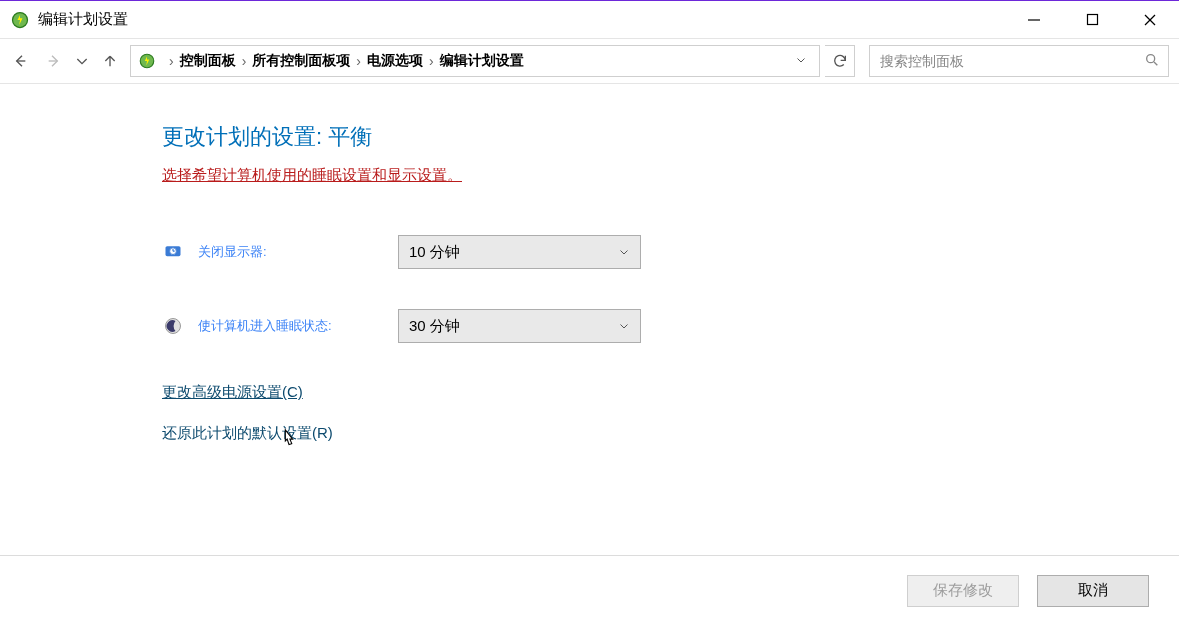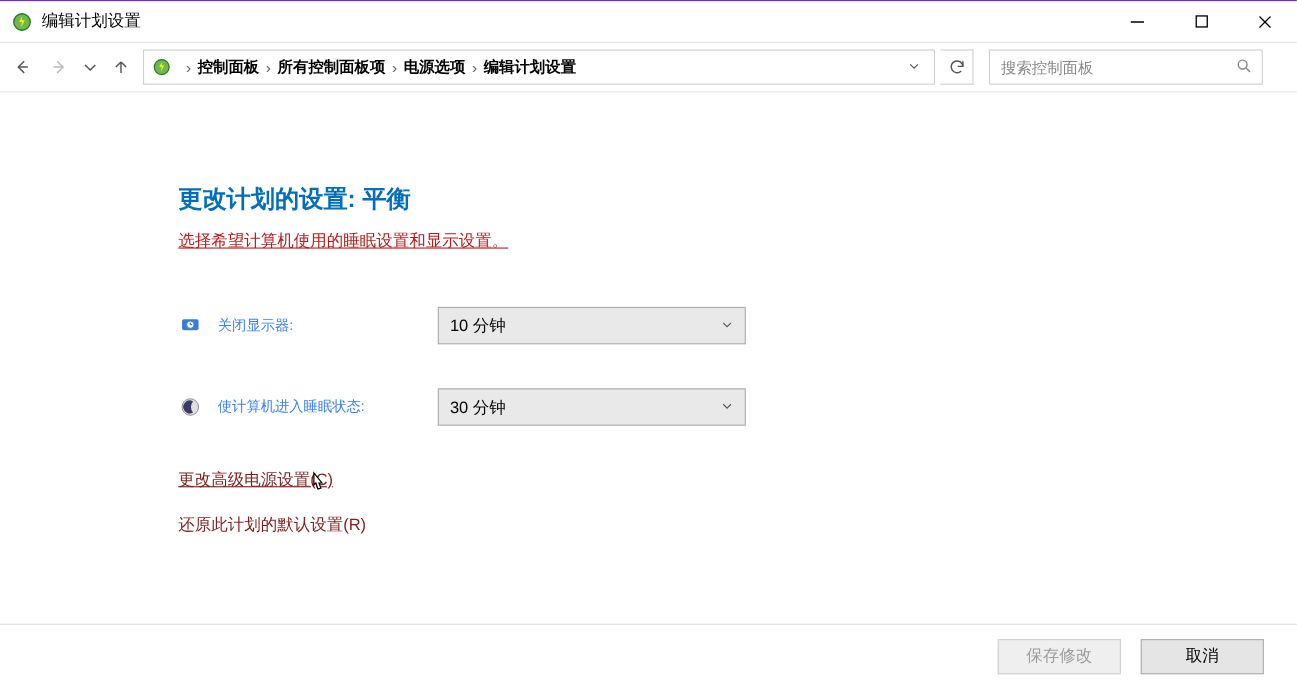--- a/index.html
+++ b/index.html
@@ -98,21 +98,21 @@
     width:30px; height:32px;
     display:flex; align-items:center; justify-content:center;
     color:#555;
     border-top:1px solid #cfcfcf;
     border-right:1px solid #cfcfcf;
     border-bottom:1px solid #cfcfcf;
     margin-left:-1px;
   }
 
   .search-box {
-    width: 249px;
+    width: 300px;
     height: 32px;
     border:1px solid #cfcfcf;
     display:flex;
     align-items:center;
     padding:0 8px;
     margin-left:8px;
   }
   .search-box input {
     border:none; outline:none;
     width:100%;
@@ -125,23 +125,22 @@
 
   
   .content {
     flex:1;
     padding: 38px 0 0 162px;
     overflow:auto;
   }
   .heading {
     font-size: 22px;
     color:#006fb8;
-    font-weight: 700;
+    font-weight: 400;
     margin-bottom: 14px;
-    margin-top: 44px;
   }
   .subtext {
     font-size:15px;
     color:#b91c1c;
     margin-bottom: 50px;
     text-decoration: underline;
   }
   .setting-row {
     display:flex;
     align-items:center;
@@ -151,55 +150,55 @@
     width:22px; height:22px;
     margin-right: 14px;
     display:inline-flex; align-items:center; justify-content:center;
   }
   .setting-label {
     width: 200px;
     font-size:13px;
     color:#3b82f6;
   }
   .select-box {
-    width: 280px;
+    width: 243px;
     height: 34px;
     border:1px solid #adadad;
     background:#e9e9e9;
     display:flex;
     align-items:center;
     padding:0 10px;
     font-size:15px;
     position:relative;
   }
   .select-box .sel-chevron {
     margin-left:auto;
     color:#555;
   }
   .link {
-    color:#7f1d1d;
+    color:#0c4a6e;
     font-size:15px;
     cursor:pointer;
     display:inline-block;
   }
   .link.underline { text-decoration: underline; }
   .links-block { margin-top: 38px; }
   .links-block .link { margin-bottom: 22px; display:block; width:fit-content; }
 
   .pointer-cursor {
     position:absolute;
     left: 278px; top: 426px;
     width:22px; height:26px;
     pointer-events:none;
   }
 
   
   .footer {
     border-top:1px solid #dcdcdc;
-    height: 58px;
+    height: 70px;
     display:flex;
     align-items:center;
     justify-content:flex-end;
     padding-right: 30px;
     gap: 18px;
   }
   .btn {
     min-width: 112px;
     height: 32px;
     border:1px solid #adadad;

